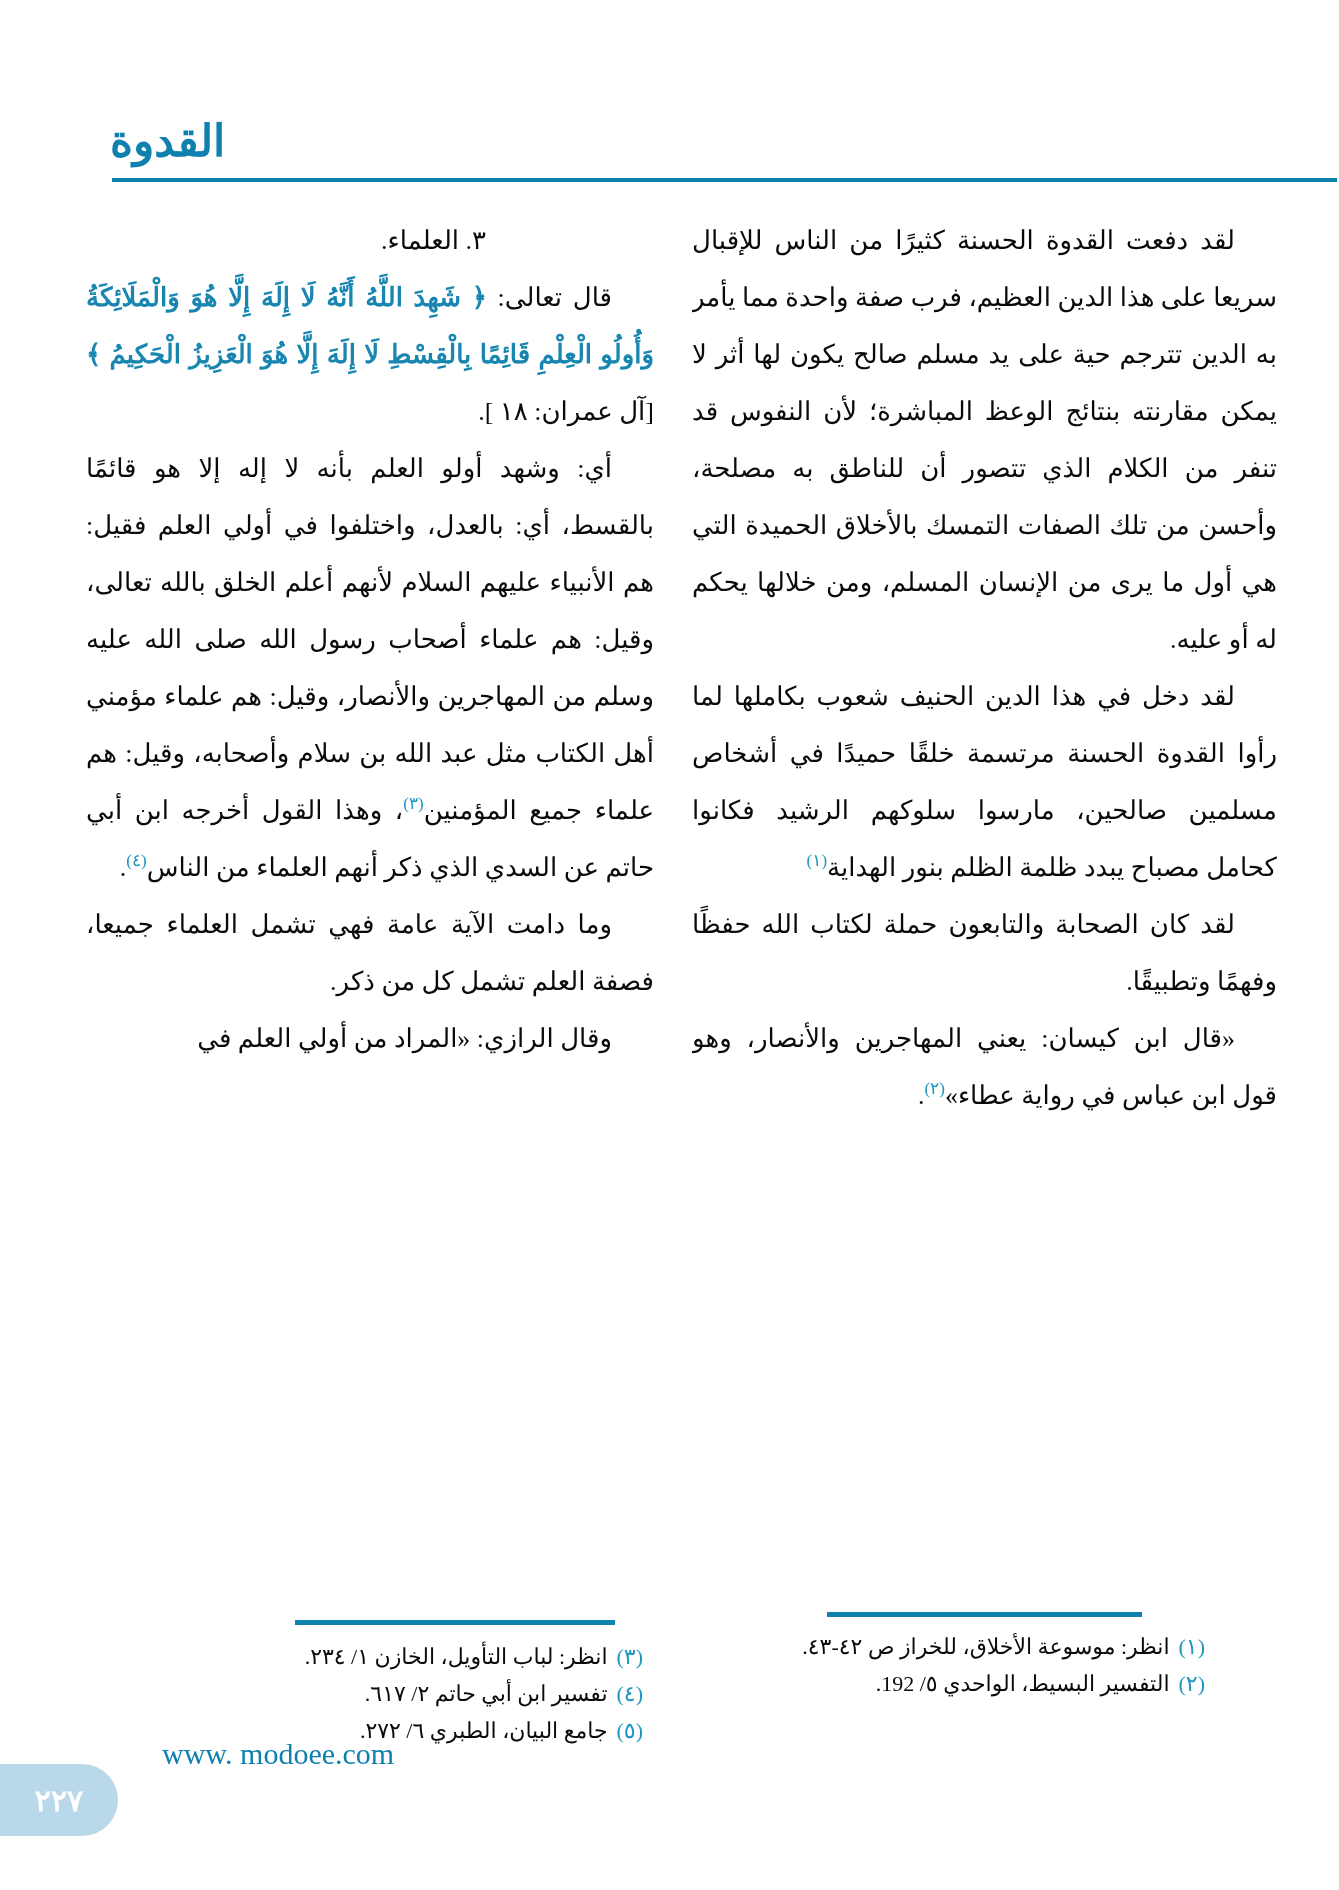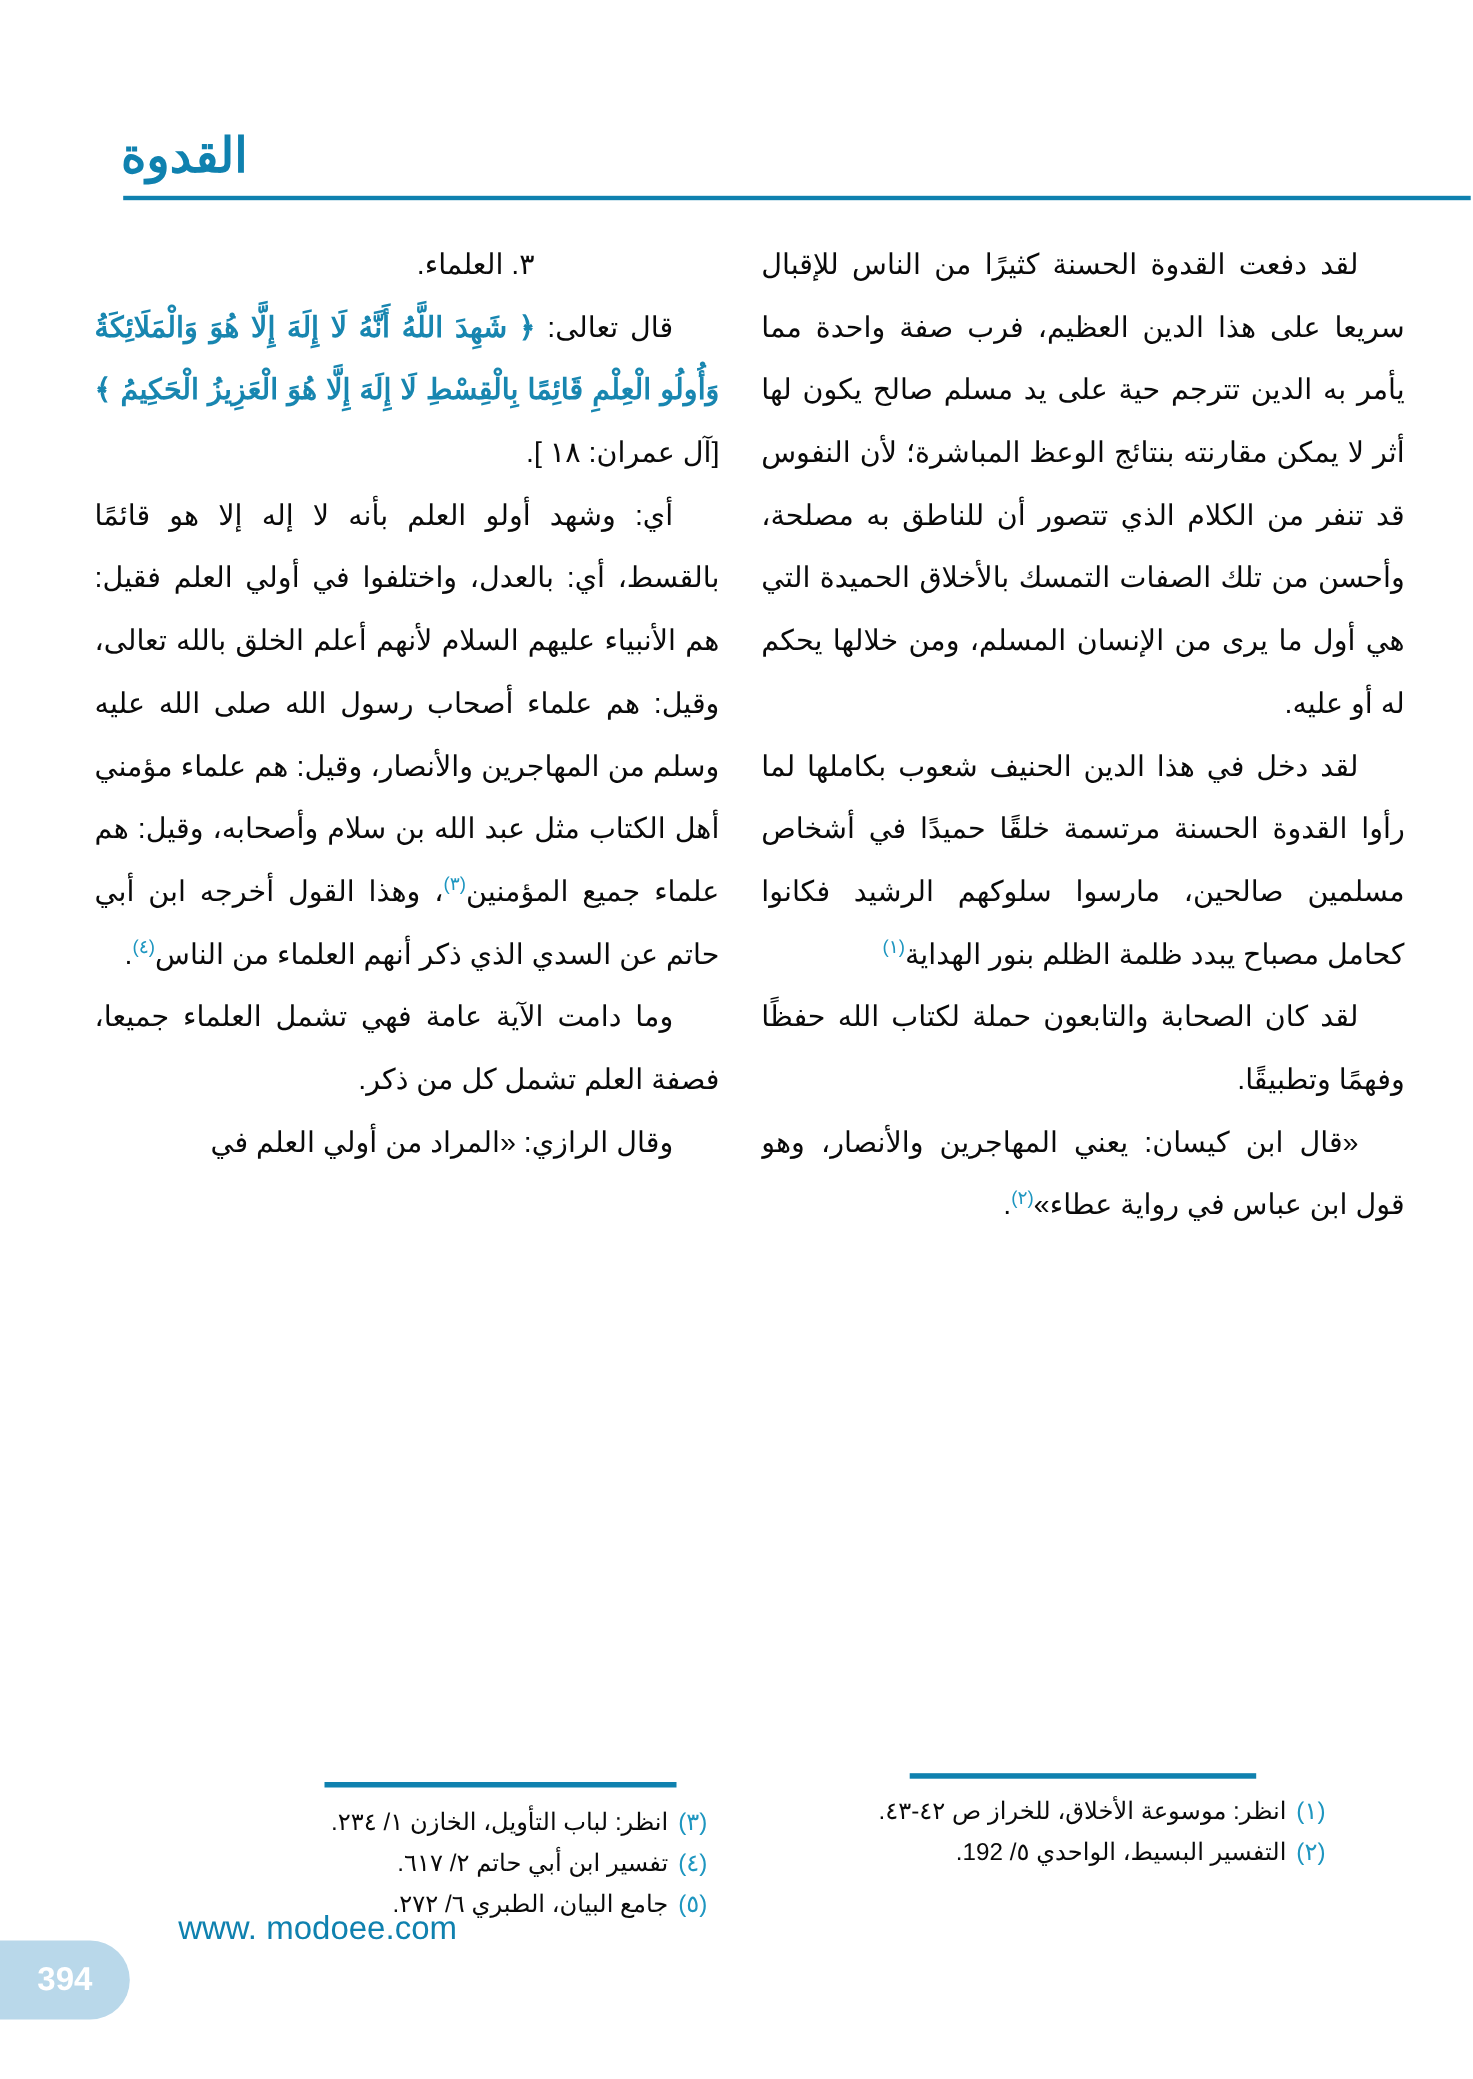--- a/index.html
+++ b/index.html
@@ -7,21 +7,21 @@
     --quran:#1886b0;
     --marker:#1e96c0;
     --pill:#b9d8ea;
     --ink:#0a0a0a;
   }
   html,body{margin:0;padding:0;background:#ffffff;}
   .page{
     position:relative;
     width:1339px;height:1890px;
     background:#ffffff;
-    font-family:Liberation Sans, sans-serif;
+    font-family:Liberation Serif, serif;
     direction:rtl;
     overflow:hidden;
     color:var(--ink);
   }
   
   .header-title{
     position:absolute;left:110px;top:112px;
     color:var(--accent);
     font-size:44px;font-weight:bold;
     line-height:60px;
@@ -129,18 +129,18 @@
         <span class="fn-num">(٤)</span>
         <span class="fn-text">تفسير ابن أبي حاتم ٢/ ٦١٧.</span>
       </div>
       <div class="fn-row">
         <span class="fn-num">(٥)</span>
         <span class="fn-text">جامع البيان، الطبري ٦/ ٢٧٢.</span>
       </div>
     </div>
 
   <div class="page-pill">
-    <span>394</span>
+    <span>٢٢٧</span>
   </div>
 
   <div class="website">www. modoee.com</div>
 
 </div>
 
 </body></html>

